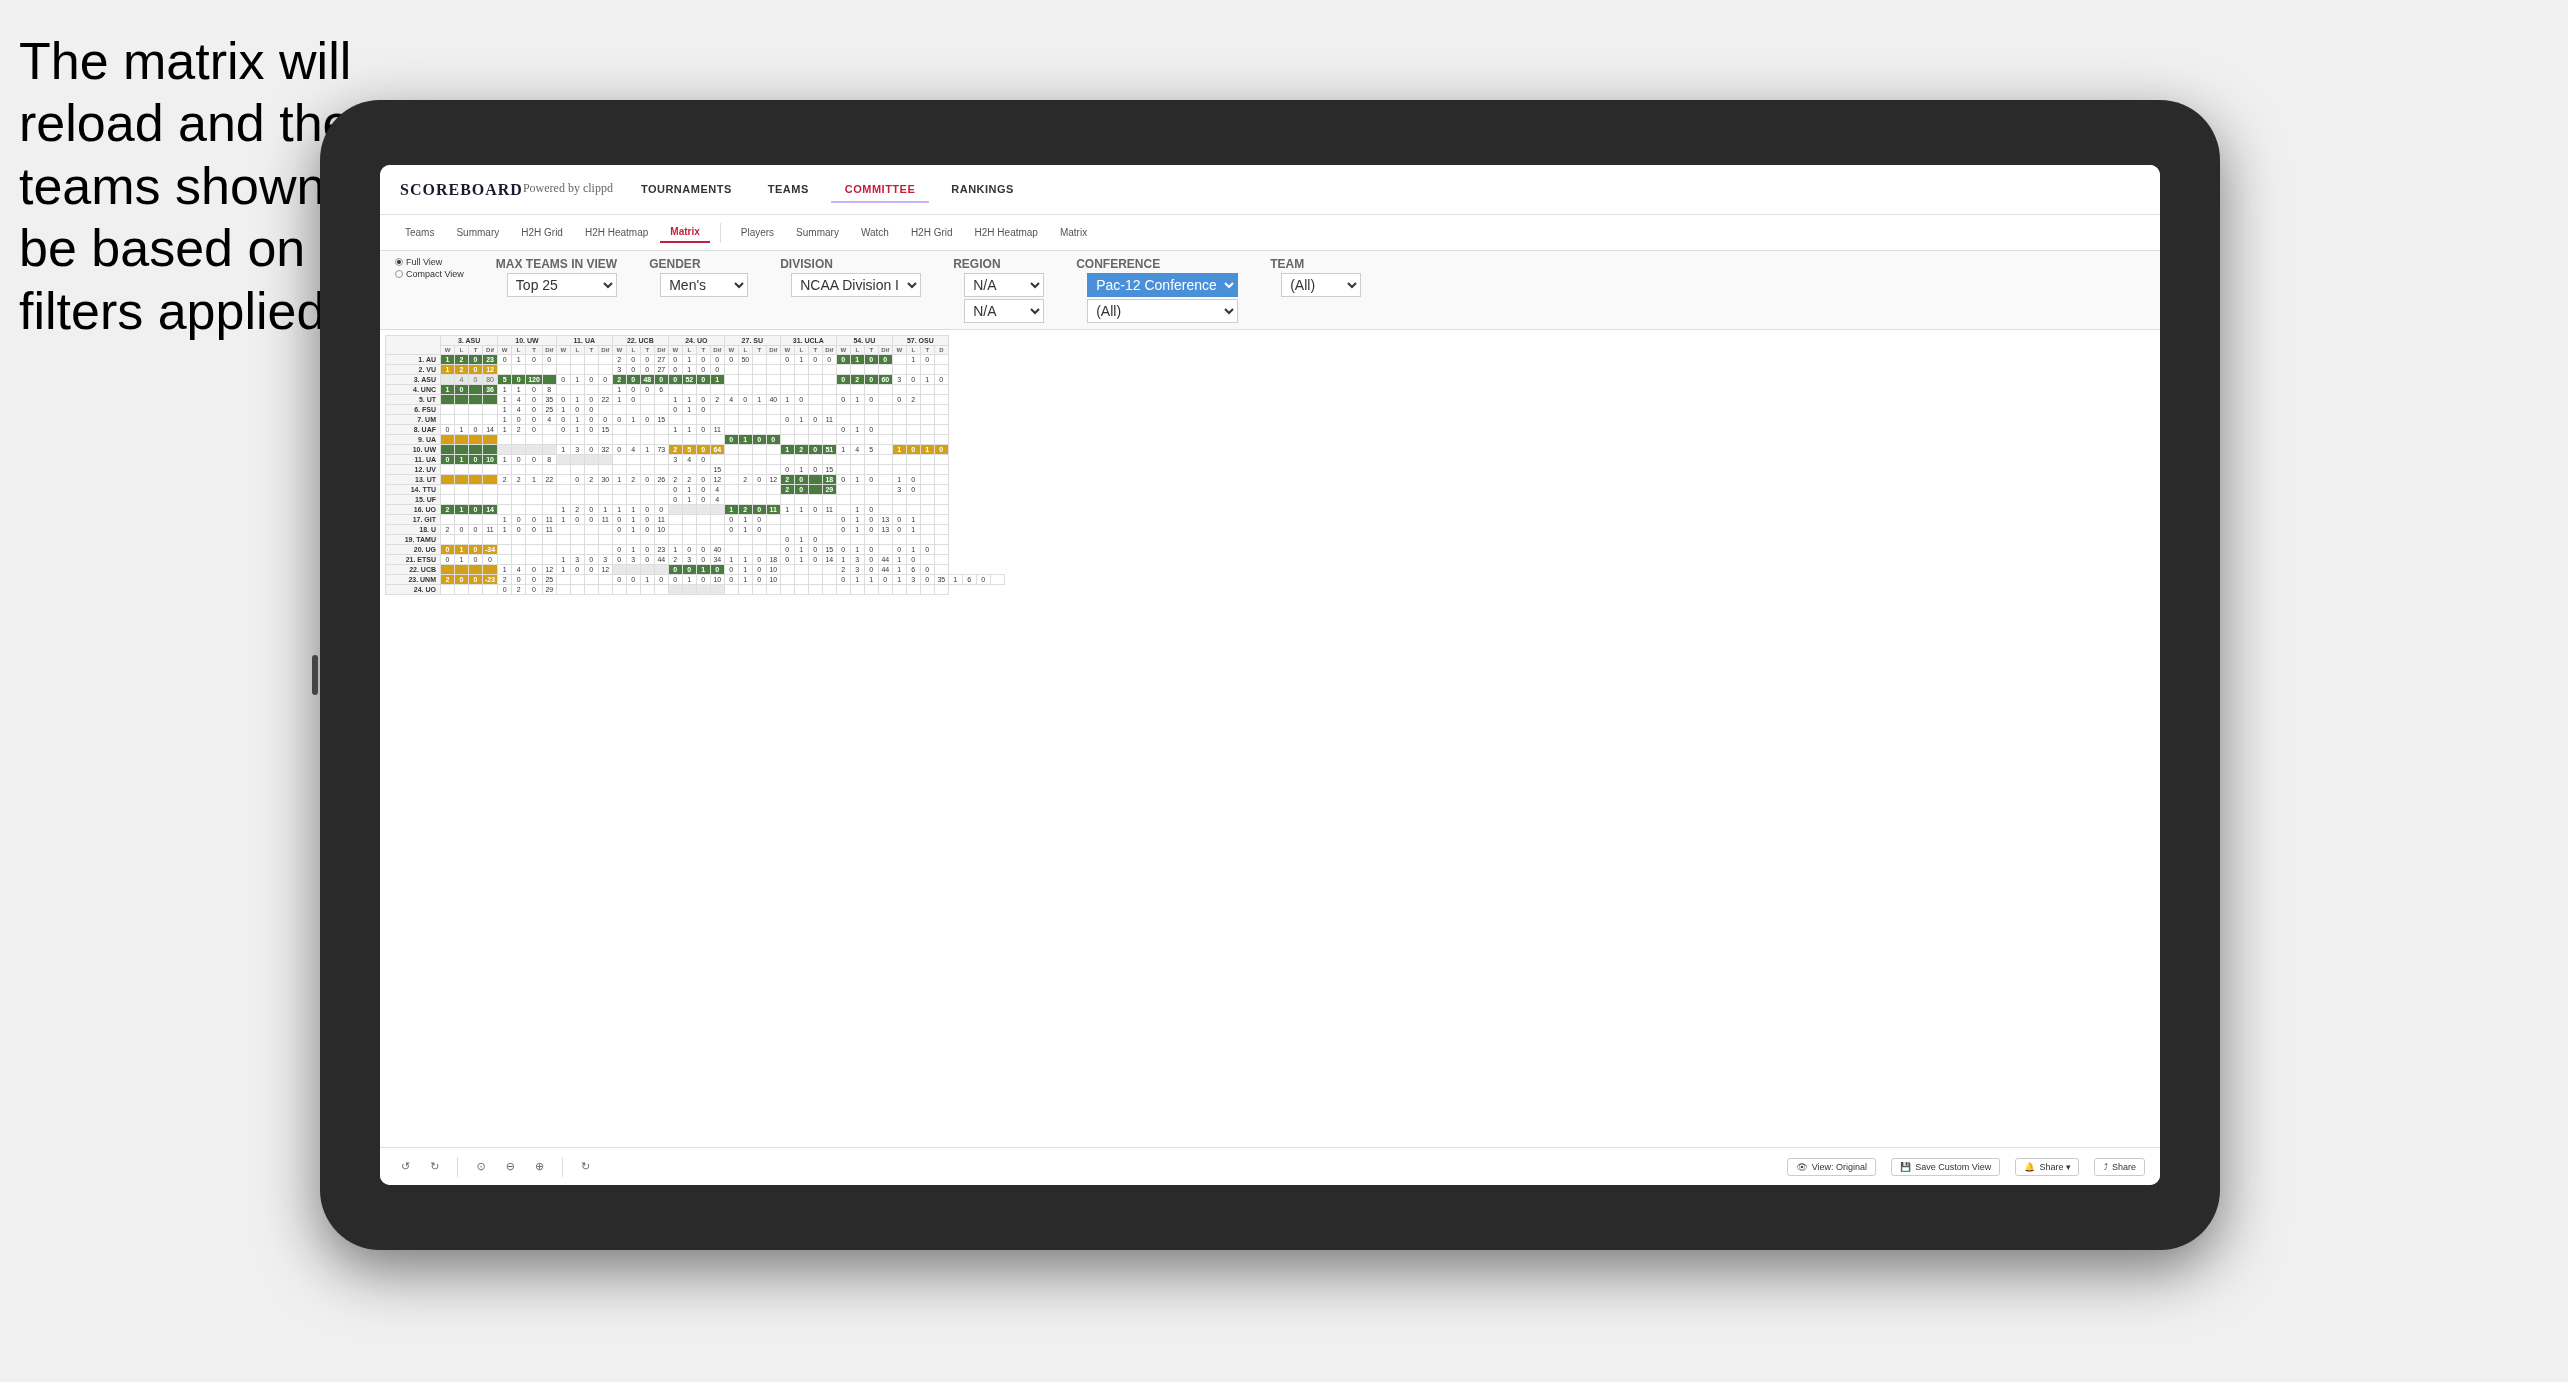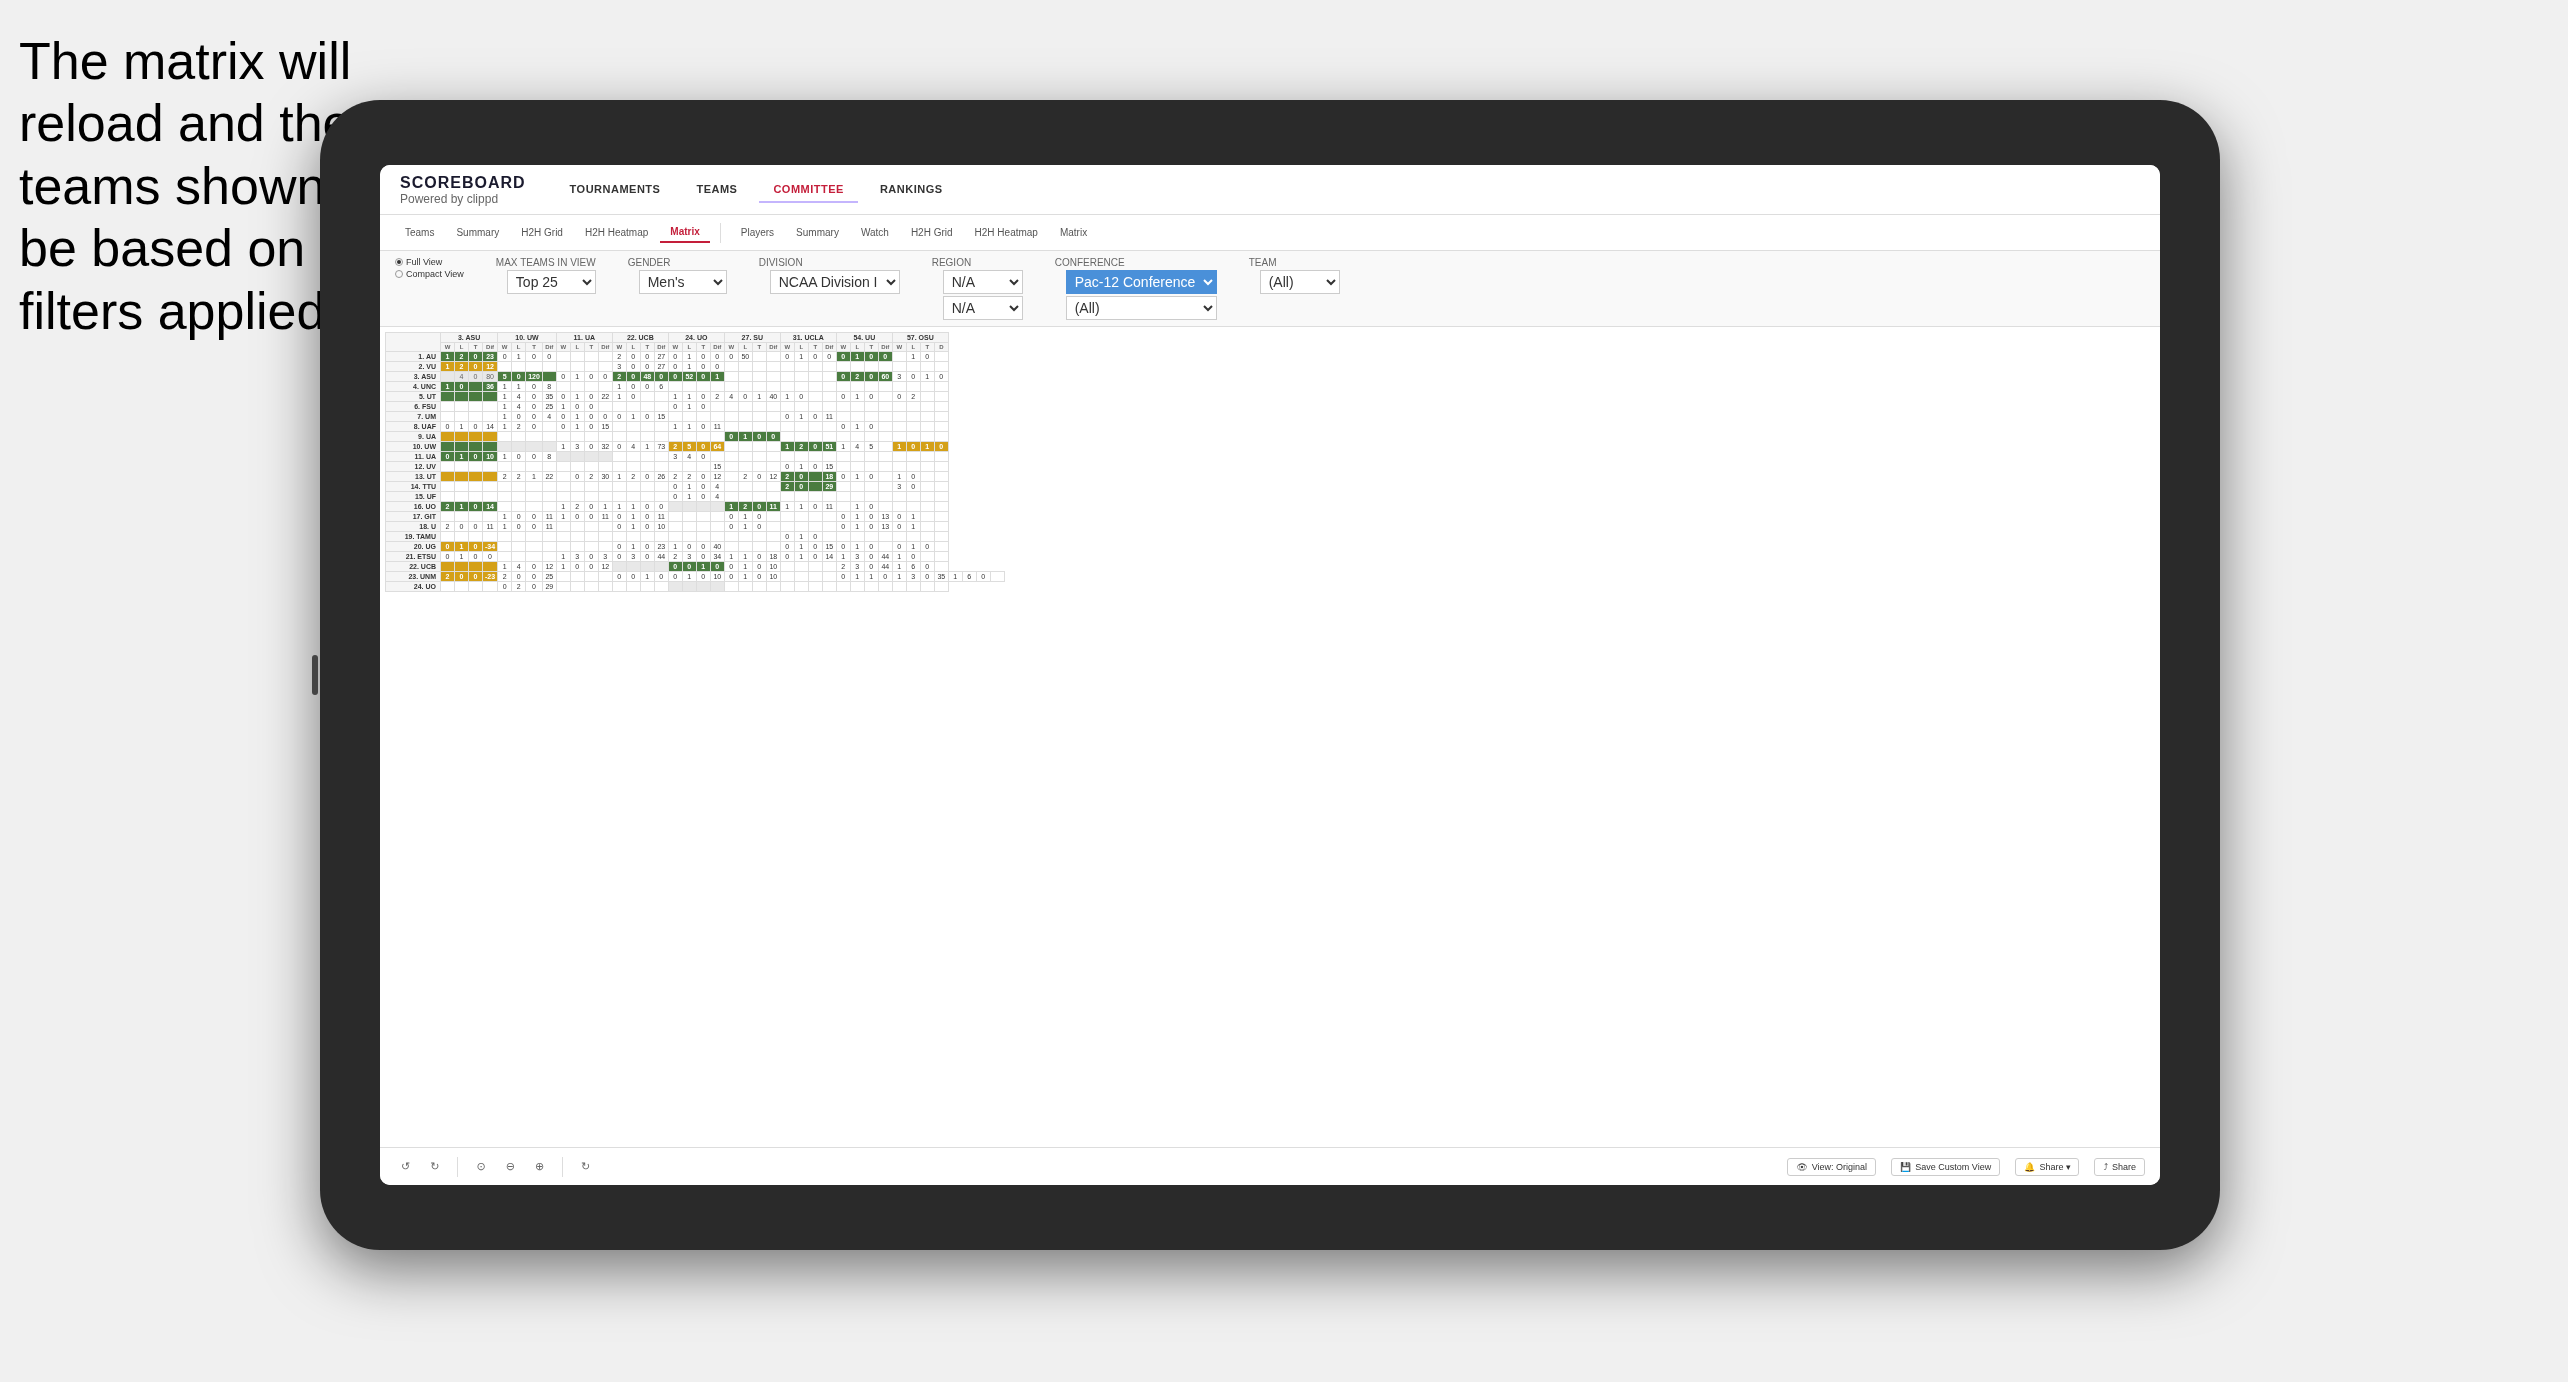--- a/index.html
+++ b/index.html
@@ -64,22 +64,23 @@
       display: flex;
       align-items: center;
       padding: 0 20px;
       height: 50px;
       border-bottom: 1px solid #ddd;
       background: #fff;
     }
 
     .logo-area {
       display: flex;
-      flex-direction: column;
-      margin-right: 30px;
+      flex-direction: row;
+      margin-right: 14px;
+      font-family: Liberation Serif, serif;
     }
 
     .logo-title {
       font-size: 16px;
       font-weight: 900;
       color: #1a1a2e;
       letter-spacing: 1px;
     }
 
     .logo-sub {
@@ -142,23 +143,24 @@
       flex-wrap: wrap;
     }
 
     .filter-group {
       display: flex;
       flex-direction: column;
       gap: 2px;
     }
 
     .filter-label {
-      font-size: 10px;
+      font-size: 12px;
       color: #666;
       text-transform: uppercase;
+      font-weight: bold;
     }
 
     .radio-option {
       display: flex;
       align-items: center;
       gap: 3px;
       font-size: 9px;
       color: #333;
     }
 

